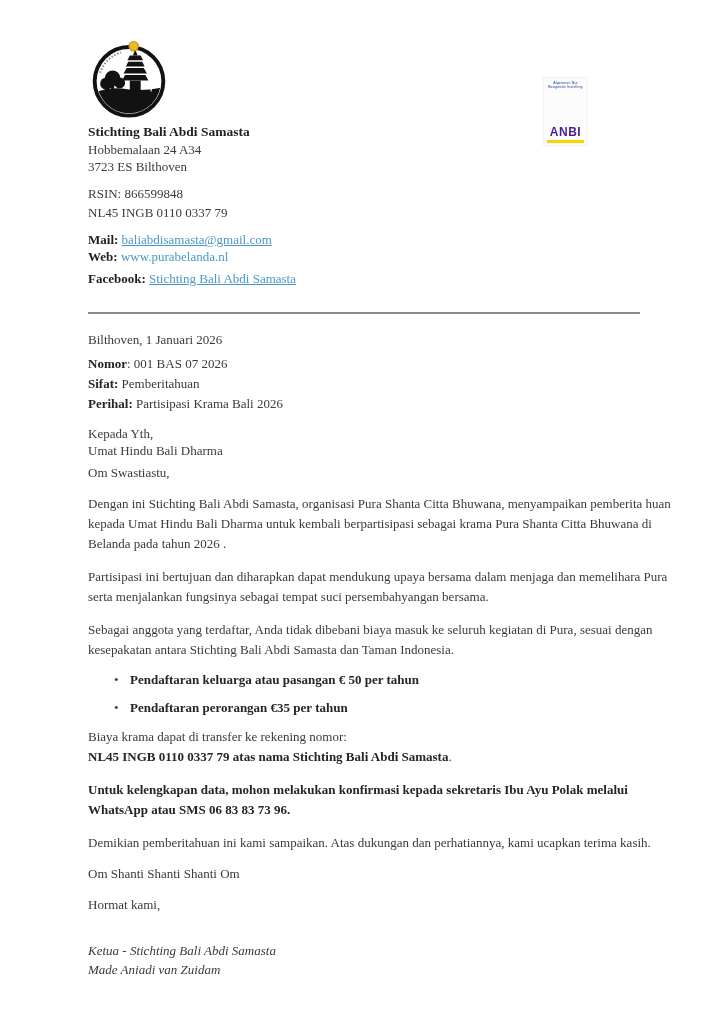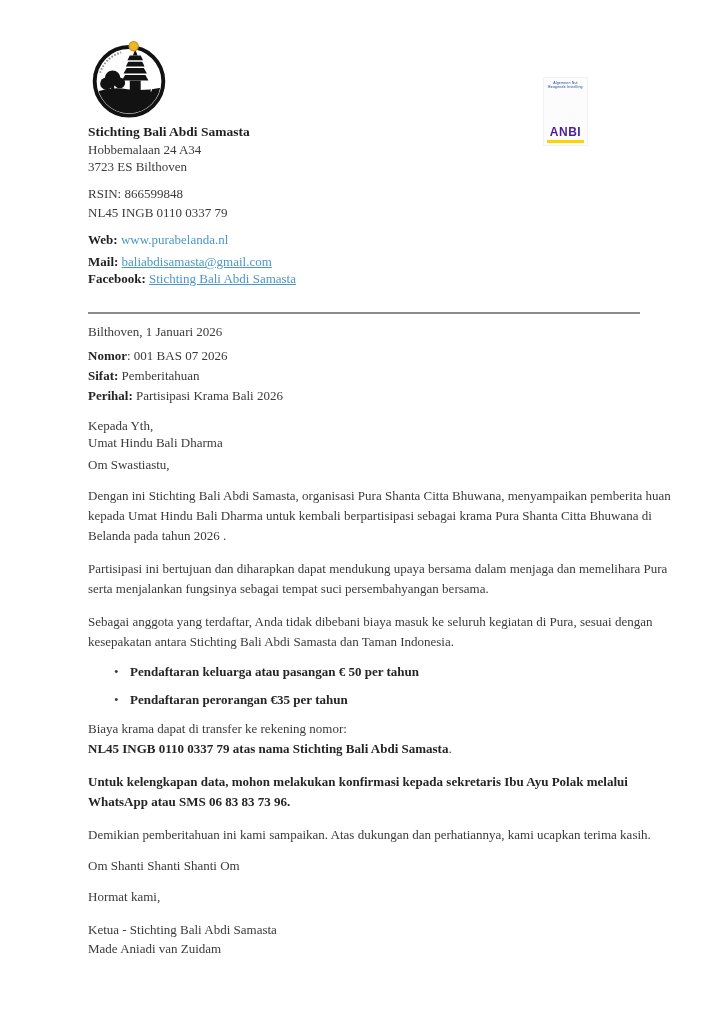--- a/index.html
+++ b/index.html
@@ -32,34 +32,34 @@
   .addr-line { line-height: 17px; }
   .reg-block { margin-top: 9px; }
   .reg-line { line-height: 19px; }
   .contacts { margin-top: 9px; }
   .contact-line { line-height: 17px; }
   .contact-line.web { margin-bottom: 5px; }
   .c-label { font-weight: bold; color: #1f1f1f; }
   a.link { color: #4a97c7; text-decoration: none; cursor: pointer; }
   a.link.u { text-decoration: underline; }
   .rule { margin: 25px 0 0; width: 552px; border: none; border-top: 2px solid #8c8c8c; }
-  .meta { margin-top: 8px; }
+  .meta { margin-top: 16px; }
   .date-line { line-height: 19px; margin-bottom: 5px; }
   .meta-line { line-height: 20px; }
   .b { font-weight: bold; color: #252525; }
   .salutation { margin-top: 11px; }
   .sal-line { line-height: 17px; }
   .sal-line.om { margin-top: 5px; }
   .para { margin: 13px 0 0; line-height: 20px; }
   .nowrap { white-space: nowrap; }
   .bullets { list-style: none; margin: 11px 0 0; padding: 0; }
   .bullets li { position: relative; padding-left: 42px; font-weight: bold; color: #252525; line-height: 17px; margin-top: 11px; }
   .bullets li::before { content: "\2022"; position: absolute; left: 26px; font-weight: normal; color: #3a3a3a; }
   .tight { margin-top: 11px; line-height: 20px; }
-  .sig-block { margin-top: 13px; line-height: 19px; }
+  .sig-block { margin-top: 26px; line-height: 19px; font-style: italic; }
 </style>
 </head>
 <body>
 
 <div class="page">
 
   <svg class="logo" viewBox="0 0 100 100" aria-hidden="true">
     <defs>
       <clipPath id="lc">
           <circle cx="50" cy="53" r="41"></circle>
@@ -104,27 +104,27 @@
     <div class="org-name">Stichting Bali Abdi Samasta</div>
     <div class="addr-line">Hobbemalaan 24 A34</div>
     <div class="addr-line">3723 ES Bilthoven</div>
 
     <div class="reg-block">
       <div class="reg-line">RSIN: 866599848</div>
       <div class="reg-line">NL45 INGB 0110 0337 79</div>
     </div>
 
     <div class="contacts">
+      <div class="contact-line">
+        <span class="c-label">Mail:</span>
+        <a class="link u">baliabdisamasta@gmail.com</a>
+      </div>
       <div class="contact-line web">
         <span class="c-label">Web:</span>
         <a class="link">www.purabelanda.nl</a>
-      </div>
-      <div class="contact-line">
-        <span class="c-label">Mail:</span>
-        <a class="link u">baliabdisamasta@gmail.com</a>
       </div>
       <div class="contact-line">
         <span class="c-label">Facebook:</span>
         <a class="link u">Stichting Bali Abdi Samasta</a>
       </div>
     </div>
 
     <hr class="rule">
 
     <div class="meta">

